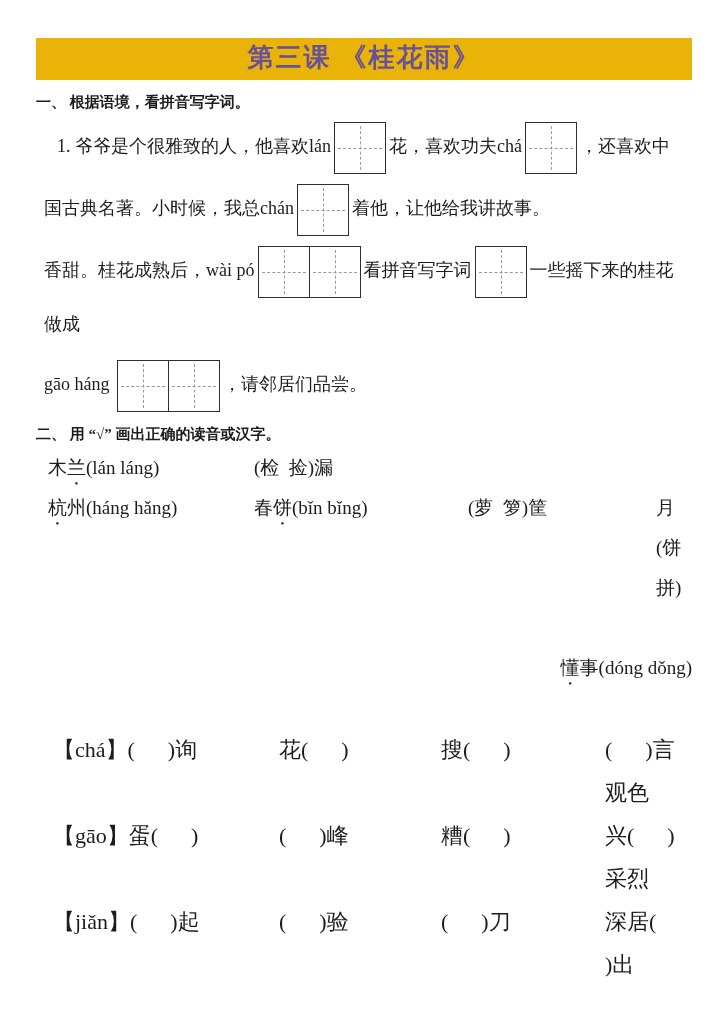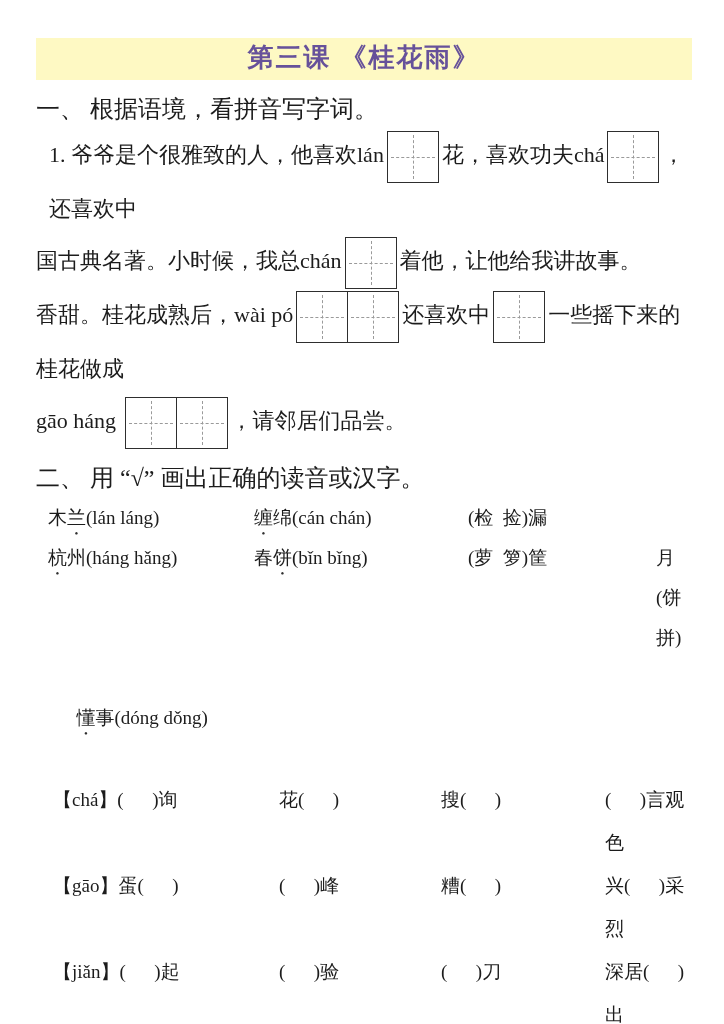--- a/index.html
+++ b/index.html
@@ -10,43 +10,43 @@
     overflow:hidden;
   }
   .page {
     box-sizing:border-box;
     width:724px; min-height:1024px;
     padding:38px 32px 20px 36px;
     background:#ffffff;
   }
   
   .banner {
-    background:#fef9c3;
+    background:#eab308;
     text-align:center;
     padding:2px 0 5px 0;
   }
   .banner .title {
     font-family:"Liberation Sans","DejaVu Sans",sans-serif;
     font-weight:bold;
     font-size:26px;
     letter-spacing:2px;
     color:#66519a;
   }
   
   .sec-heading {
-    font-size:24px;
-    font-weight:normal;
+    font-size:15px;
+    font-weight:bold;
     margin:13px 0 4px 0;
     white-space:pre-wrap;
   }
   
   .boxline {
-    font-size:22px;
+    font-size:18px;
     line-height:52px;
-    margin:0;
+    margin:8px;
     white-space:pre-wrap;
   }
   .indent { padding-left:13px; }
   
   .wbox {
     position:relative;
     display:inline-block;
     width:50px; height:50px;
     border:1.8px solid #2e2e2e;
     background:#fff;
@@ -81,34 +81,34 @@
   }
   
   .s2row {
     display:grid;
     grid-template-columns:206px 214px 188px 1fr;
     font-size:19px;
     line-height:40px;
     padding-left:12px;
     white-space:pre-wrap;
   }
-  .s2row.single { display:block; }
+  .s2row.single { display:block;text-align:right; }
   .dotu { position:relative; }
   .dotu:not(:empty)::after {
     content:"\2022";
     position:absolute; left:50%; transform:translateX(-50%);
     bottom:-11px;
     font-size:11px; line-height:11px;
     color:#2e2e2e;
   }
   
   .s3row {
     display:grid;
     grid-template-columns:226px 162px 164px 1fr;
-    font-size:19px;
+    font-size:22px;
     line-height:43px;
     padding-left:17px;
     white-space:pre-wrap;
   }
   .mt6 { margin-top:6px; }
 </style>
 </head>
 <body>
 
 <div class="page">
@@ -116,30 +116,29 @@
   <div class="banner">
     <span class="title">第三课 《桂花雨》</span>
   </div>
 
   <div>
     <div class="sec-heading">一、 根据语境，看拼音写字词。</div>
 
     <p class="boxline indent"><span>1. 爷爷是个很雅致的人，他喜欢lán</span><span class="wbox"></span><span>花，喜欢功夫chá</span><span class="wbox"></span><span>，还喜欢中</span></p>
     <p class="boxline"><span>国古典名著。小时候，我总chán</span><span class="wbox"></span><span>着他，让他给我讲故事。</span></p>
 
-    <p class="boxline"><span>香甜。桂花成熟后，wài pó</span><span class="wbox2"><span class="c"></span><span class="c"></span></span><span>还喜欢中</span><span class="wbox"></span><span>一些摇下来的桂花做成</span></p>
+    <p class="boxline"><span>香甜。桂花成熟后，wài pó</span><span class="wbox2"><span class="c"></span><span class="c"></span></span><span>看拼音写字词</span><span class="wbox"></span><span>一些摇下来的桂花做成</span></p>
     <p class="boxline"><span>gāo háng</span> <span class="wbox2"><span class="c"></span><span class="c"></span></span><span>，请邻居们品尝。</span></p>
   </div>
 
   <div>
     <div class="sec-heading">二、 用 “√” 画出正确的读音或汉字。</div>
 
     <div class="s2row">
       <span><span>木</span><span class="dotu">兰</span><span>(lán láng)</span></span>
-      <span><span></span><span class="dotu">缠</span><span>绵(cán chán)</span></span>
       <span><span></span><span class="dotu"></span><span>(检  捡)漏</span></span>
     </div>
     <div class="s2row">
       <span><span></span><span class="dotu">杭</span><span>州(háng hǎng)</span></span>
       <span><span>春</span><span class="dotu">饼</span><span>(bǐn bǐng)</span></span>
       <span><span></span><span class="dotu"></span><span>(萝  箩)筐</span></span>
       <span><span></span><span class="dotu"></span><span>月(饼  拼)</span></span>
     </div>
     <div class="s2row single">
       <span><span></span><span class="dotu">懂</span><span>事(dóng dǒng)</span></span>

